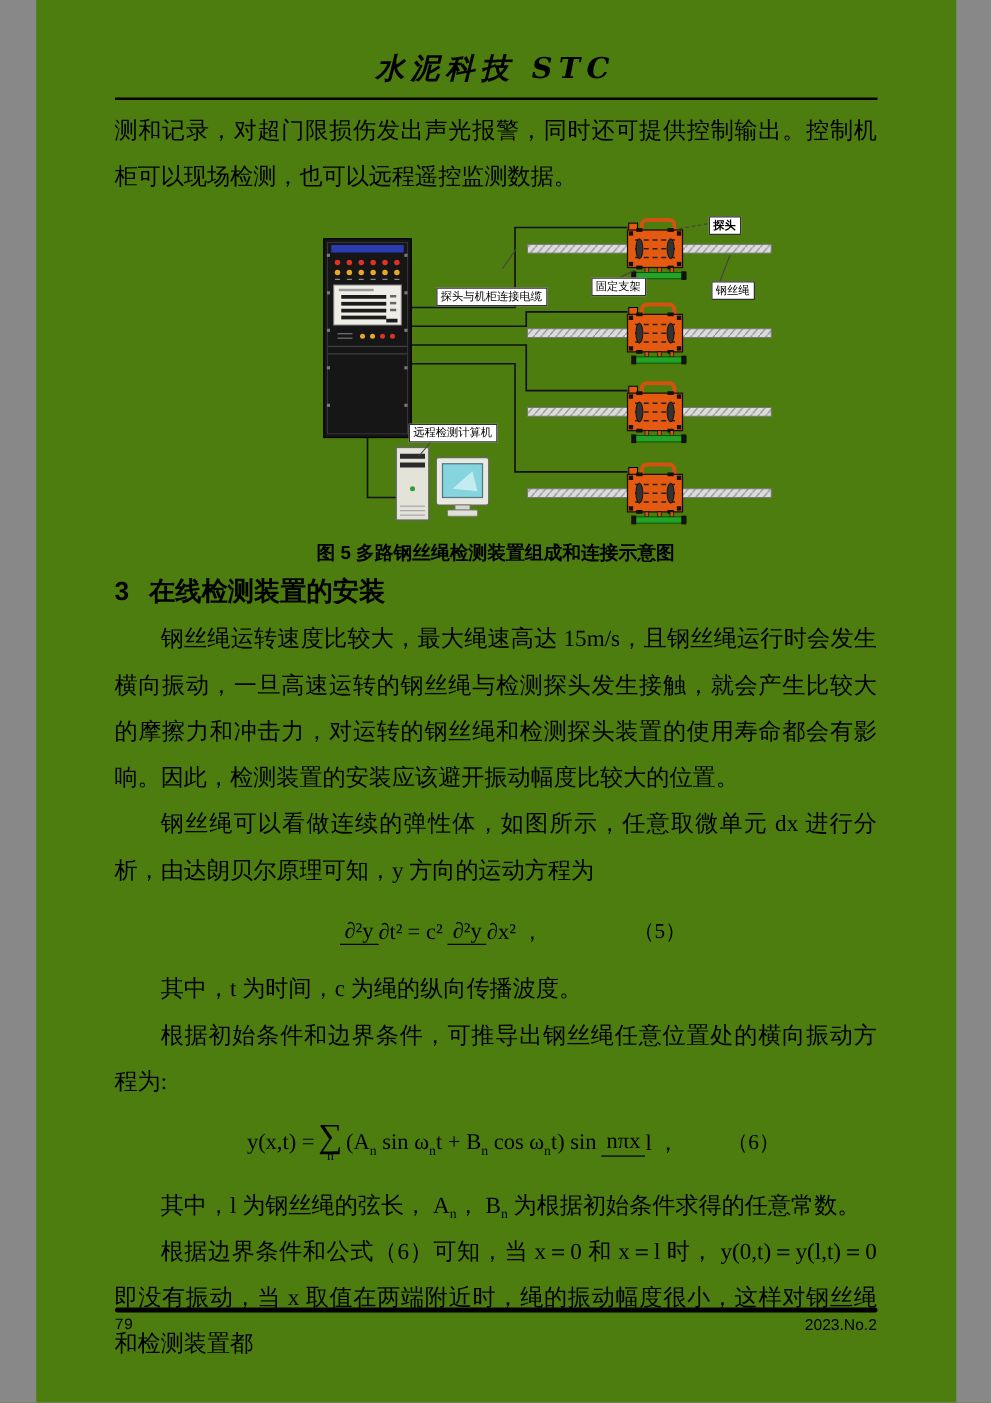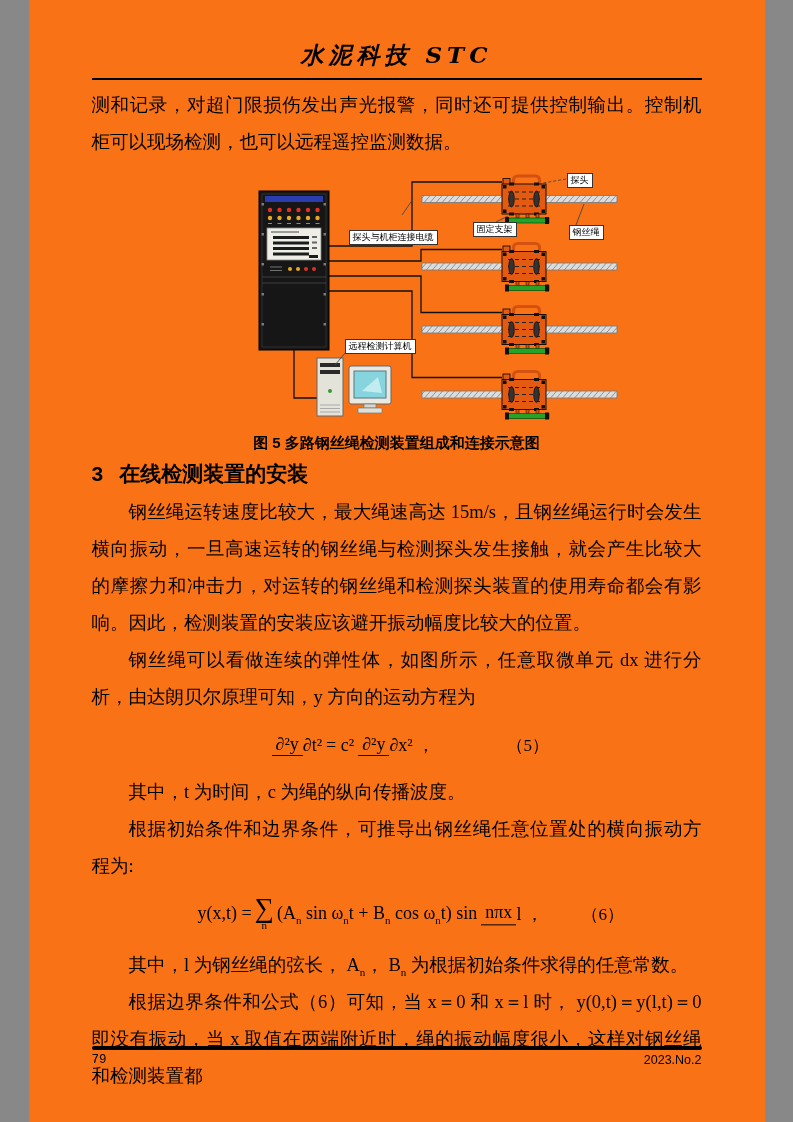--- a/index.html
+++ b/index.html
@@ -1,17 +1,17 @@
 <!DOCTYPE html>
 <html lang="zh"><head>
 <meta charset="utf-8">
 <style>
   html,body{margin:0;padding:0;background:#888;}
   .page{
-    width:736px;height:1122px;background:#f97316;margin:0 auto;
+    width:736px;height:1122px;background:#4d7c0f;margin:0 auto;
     position:relative;overflow:hidden;color:#000;
     font-family:"Liberation Serif","DejaVu Serif",serif;
   }
   .content{padding:0 63px;}
 
   
   .journal-head{
     padding-top:42px;text-align:center;
     font-family:"DejaVu Serif","Liberation Serif",serif;
     font-style:italic;font-weight:bold;font-size:23px;line-height:26px;
@@ -328,23 +328,23 @@
           <line class="leader" x1="310" y1="52" x2="321" y2="36"></line>
           <line class="leader" x1="404" y1="59" x2="416" y2="53"></line>
           <line class="leader" x1="474" y1="16" x2="451" y2="20" stroke-dasharray="3,2"></line>
           <line class="leader" x1="484" y1="62" x2="492" y2="41"></line>
           <line class="leader" x1="254" y1="189" x2="243" y2="202"></line>
         </g>
       </svg>
 
       <div class="fig-label" style="left:257px;top:47px;margin-top:20px;">探头与机柜连接电缆</div>
       <div class="fig-label" style="left:381px;top:59px;">固定支架</div>
-      <div class="fig-label" style="left:475px;top:10px;">探头</div>
+      <div class="fig-label" style="left:475px;top:10px;font-weight:bold;">探头</div>
       <div class="fig-label" style="left:477px;top:62px;">钢丝绳</div>
-      <div class="fig-label" style="left:253px;top:176px;">远程检测计算机</div>
+      <div class="fig-label" style="left:235px;top:176px;">远程检测计算机</div>
     </div>
 
     <div class="fig-caption">图 5 多路钢丝绳检测装置组成和连接示意图</div>
 
     <div class="sec-head">
       <span class="sec-num">3</span><span>在线检测装置的安装</span>
     </div>
 
     <p class="para p2 indent">钢丝绳运转速度比较大，最大绳速高达 15m/s，且钢丝绳运行时会发生横向振动，一旦高速运转的钢丝绳与检测探头发生接触，就会产生比较大的摩擦力和冲击力，对运转的钢丝绳和检测探头装置的使用寿命都会有影响。因此，检测装置的安装应该避开振动幅度比较大的位置。</p>
     <p class="para indent">钢丝绳可以看做连续的弹性体，如图所示，任意取微单元 dx 进行分析，由达朗贝尔原理可知，y 方向的运动方程为</p>

